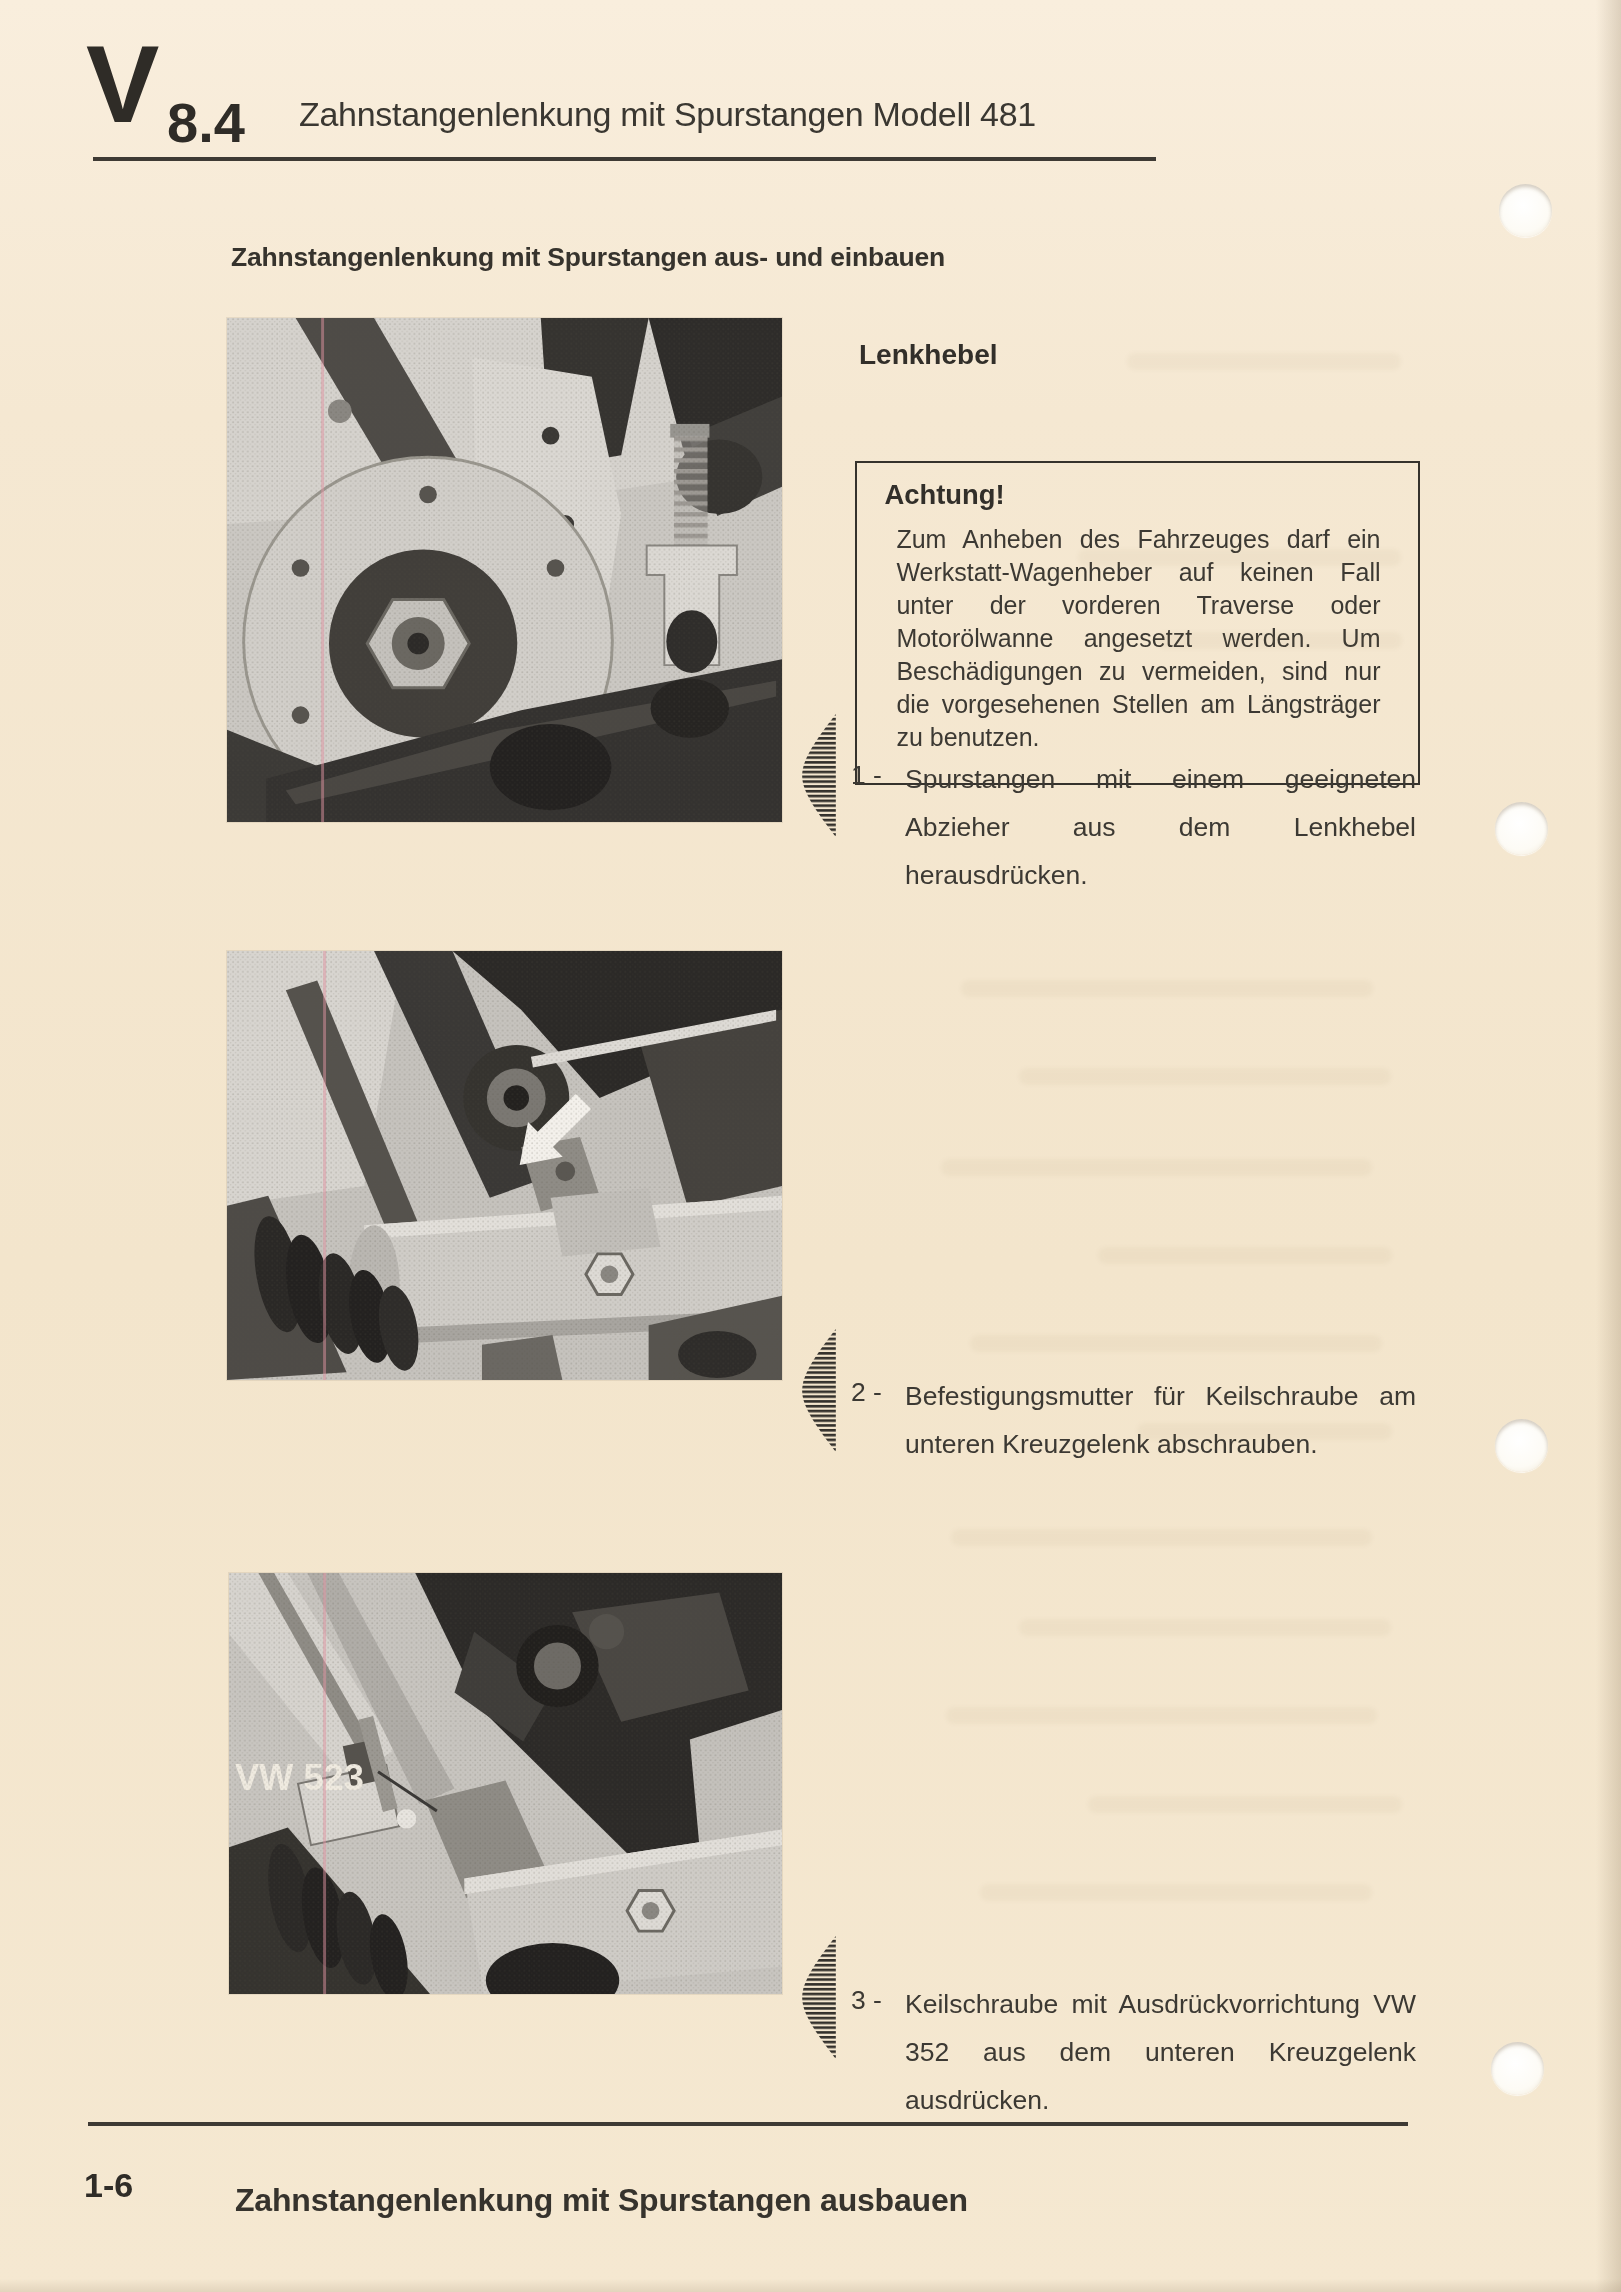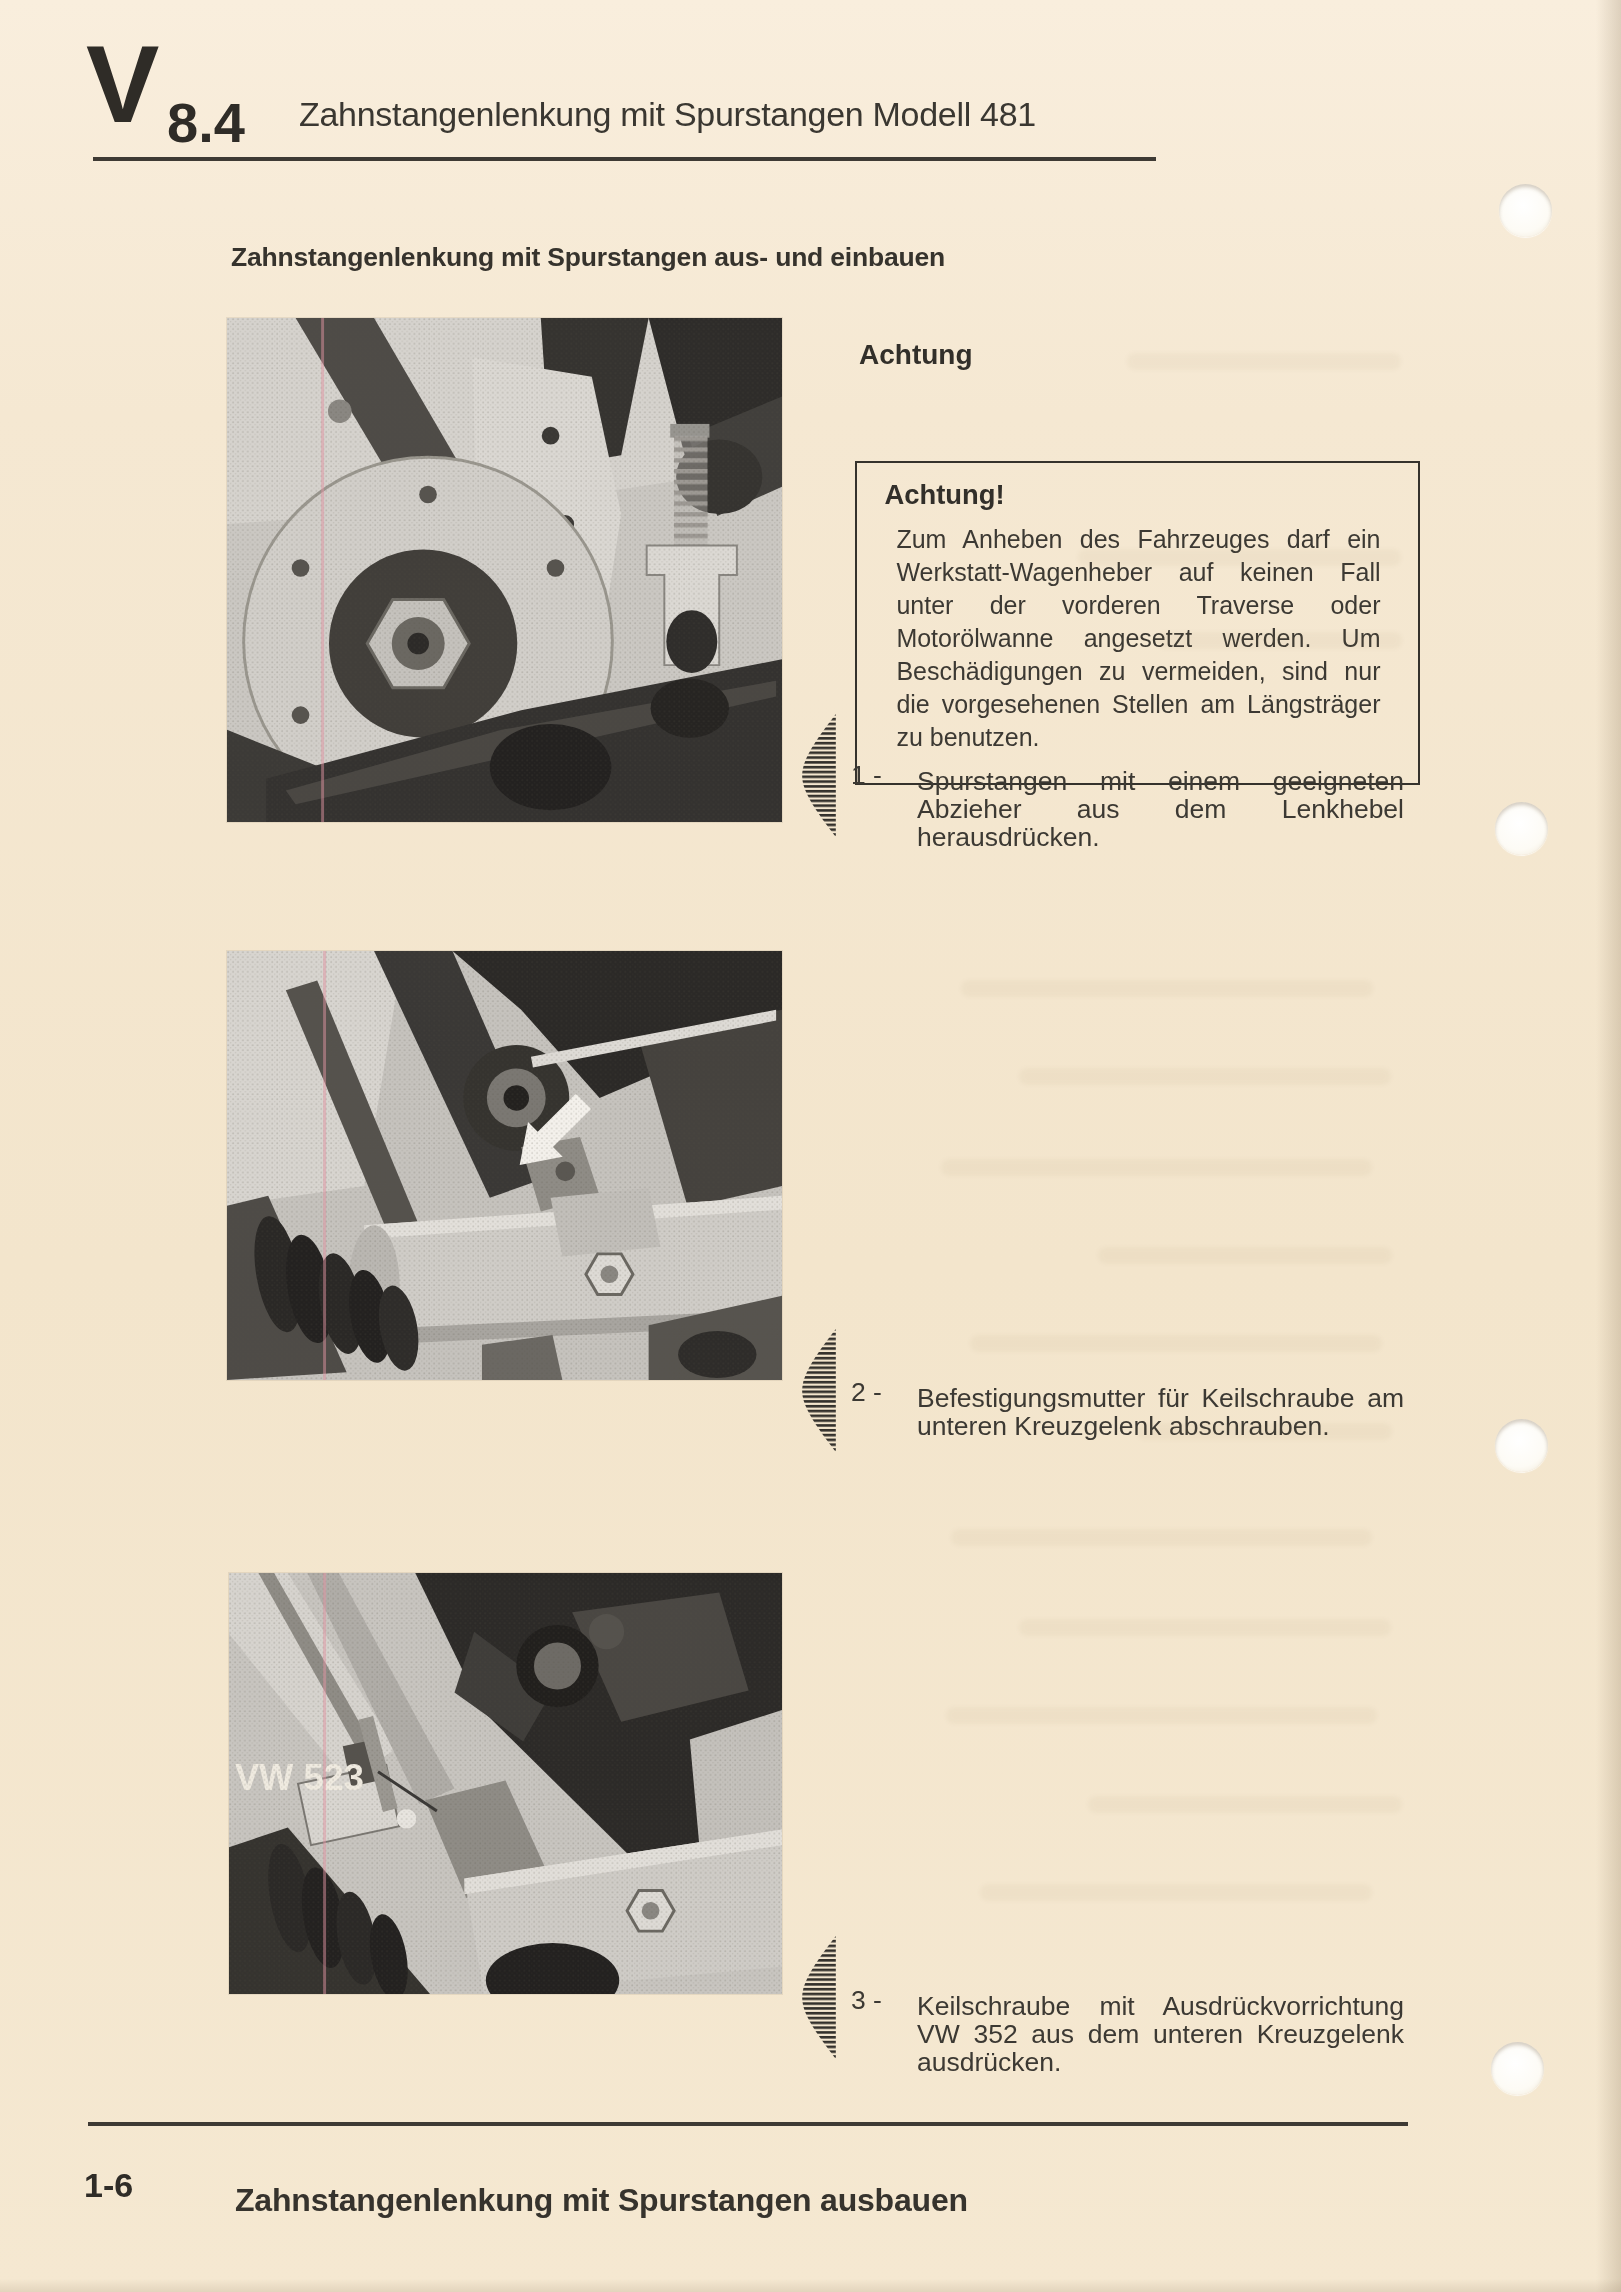--- a/index.html
+++ b/index.html
@@ -37,21 +37,21 @@
   .warning-box{position:absolute;left:855px;top:461px;width:565px;box-sizing:border-box;
     border:2.9px solid #35322c;padding:15.7px 25.5px 17.6px 27.4px;}
   .warning-title{font-size:27.4px;font-weight:700;color:#322f2a;margin:0 0 9.8px 0;}
   .warning-body{font-size:25px;line-height:33px;margin:12px;text-align:justify;color:#3c3933;}
 
   .step{position:absolute;left:851px;width:565px;display:flex;}
   .step-1{top:755px;}
   .step-2{top:1372px;}
   .step-3{top:1980px;}
   .step-label{flex:none;width:54px;font-size:26.5px;line-height:40px;color:#3c3933;white-space:nowrap;}
-  .step-text{flex:1;font-size:26.5px;line-height:28px;text-align:justify;color:#3c3933;margin:12px;}
+  .step-text{flex:1;font-size:26.5px;line-height:48px;text-align:justify;color:#3c3933;margin:0;}
 
   .step-arrow{position:absolute;width:43px;height:125px;}
   .arrow-1{left:797px;top:713px;}
   .arrow-2{left:797px;top:1328px;}
   .arrow-3{left:797px;top:1935px;}
   .step-arrow svg{display:block;width:100%;height:100%;}
 
   
   .hole{position:absolute;width:53px;height:53px;border-radius:50%;
     background:radial-gradient(circle at 46% 40%,#ffffff 0%,#fdfbf5 62%,#f1e8d6 100%);
@@ -225,21 +225,21 @@
         <ellipse cx="62" cy="332" rx="20" ry="56" fill="#2b2927" transform="rotate(-10 62 332)"></ellipse>
         <ellipse cx="96" cy="352" rx="20" ry="52" fill="#232120" transform="rotate(-10 96 352)"></ellipse>
         <ellipse cx="130" cy="373" rx="19" ry="48" fill="#2b2927" transform="rotate(-10 130 373)"></ellipse>
         <ellipse cx="163" cy="392" rx="18" ry="44" fill="#232120" transform="rotate(-10 163 392)"></ellipse>
       </g>
       <rect width="564" height="430" fill="url(#ht)"></rect>
       <rect x="96" width="3" height="430" fill="#e094a2" opacity="0.5"></rect>
     </svg>
   </div>
 
-  <div class="section-heading">Achtung</div>
+  <div class="section-heading">Lenkhebel</div>
 
   <div class="warning-box">
     <p class="warning-title">Achtung!</p>
     <p class="warning-body">Zum Anheben des Fahrzeuges darf ein Werkstatt-Wagenheber auf keinen Fall unter der vorderen Traverse oder Motorölwanne angesetzt werden. Um Beschädigungen zu vermeiden, sind nur die vorgesehenen Stellen am Längsträger zu benutzen.</p>
   </div>
 
   <div class="step-arrow arrow-1">
     <svg viewBox="0 0 40 130">
         <path d="M38 1 C15 31 3 49 3 65 C3 81 15 99 38 129 Z" fill="url(#arrowStripes)"></path>
       </svg>

